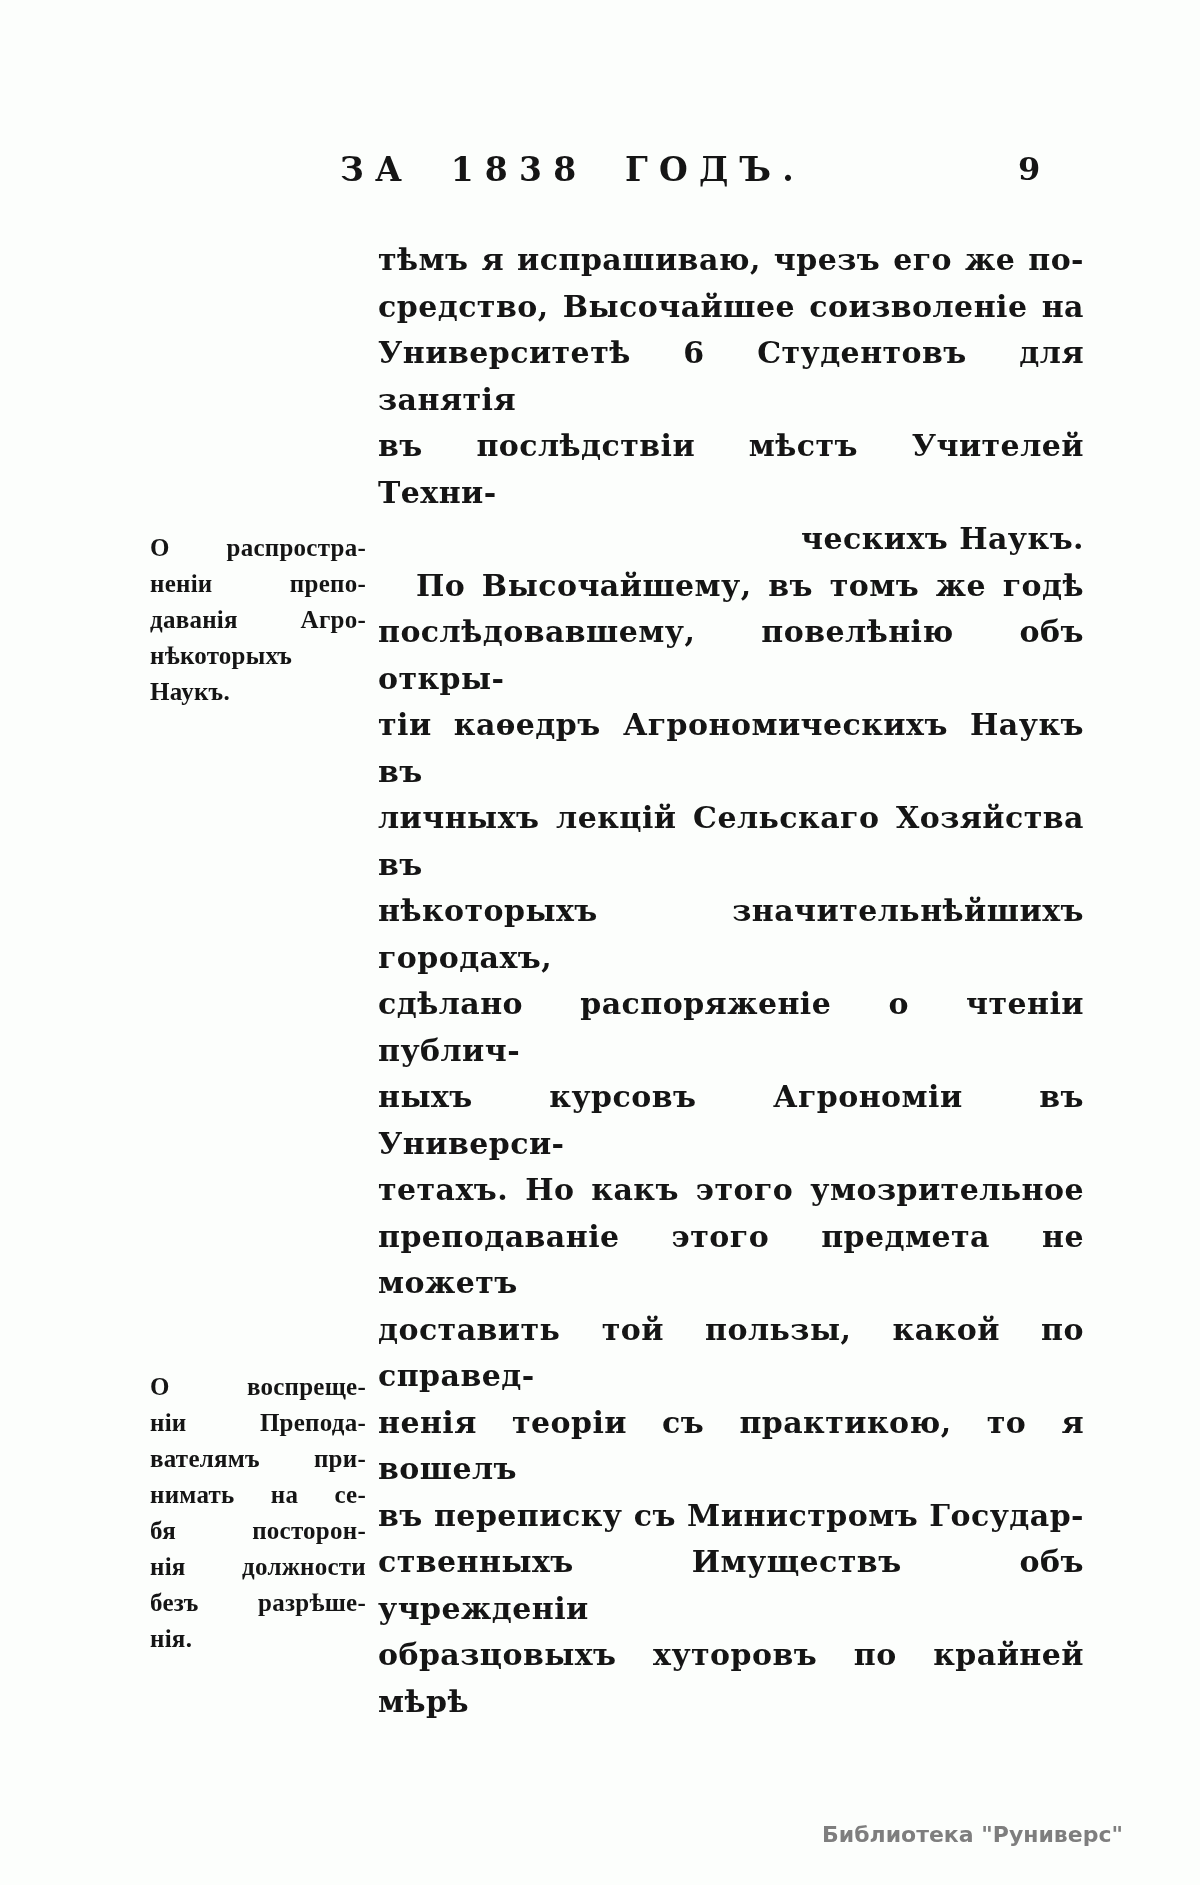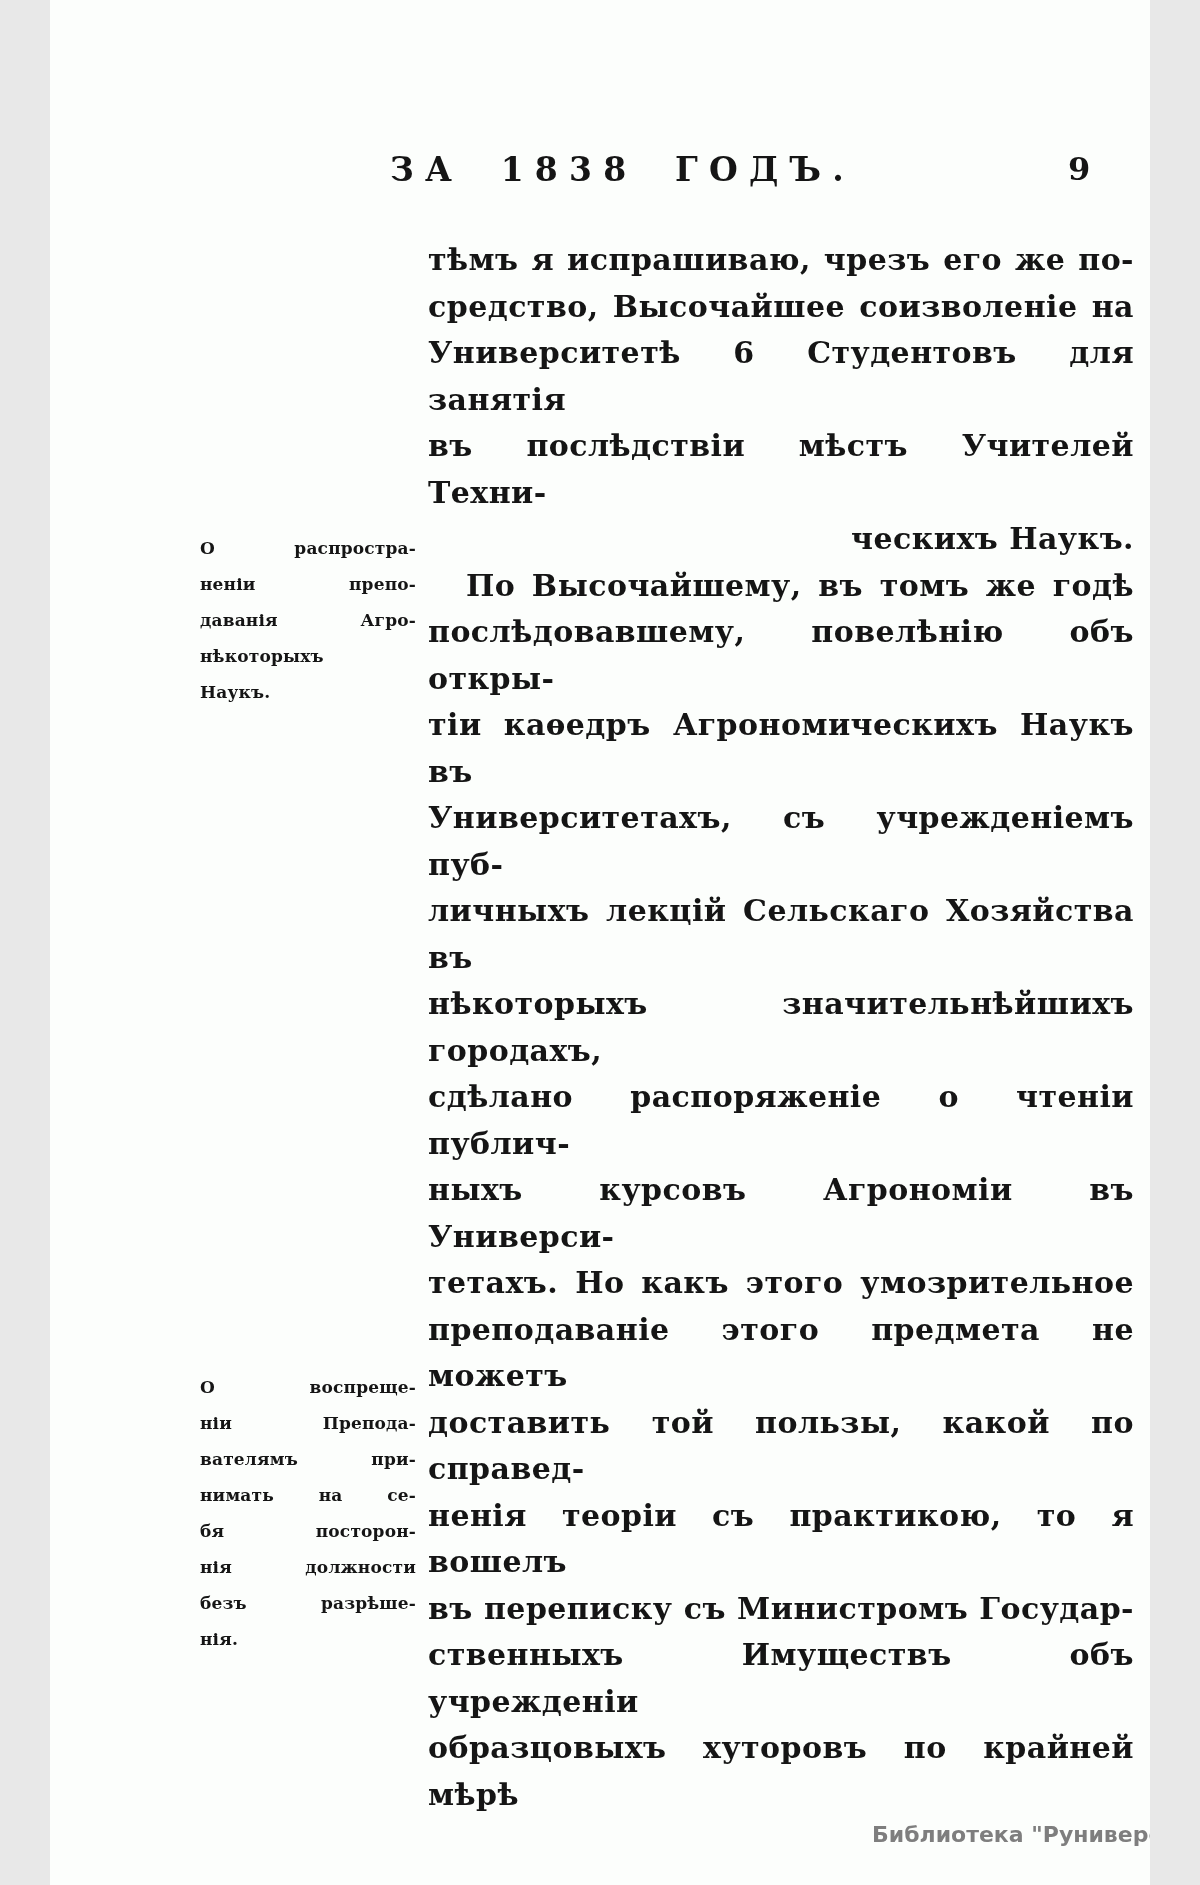--- a/index.html
+++ b/index.html
@@ -2,21 +2,21 @@
 <html style="--page-bg: #fcfefc; --text-color: #151515; --footer-color: #7e7e7e;"><head>
 <meta charset="utf-8">
 <style>
   html, body {
     margin: 0;
     padding: 0;
     background: #e8e8e8;
   }
   .page {
     position: relative;
-    width: 1100px;
+    width: 1200px;
     height: 1885px;
     margin: 0 auto;
     background: var(--page-bg, #fcfefc);
     overflow: hidden;
     font-family: "DejaVu Serif", serif;
     color: var(--text-color, #151515);
   }
   
   .header-title {
     position: absolute;
@@ -60,24 +60,25 @@
   .bline.ind {
     padding-left: 38px;
   }
   
   .mnote {
     position: absolute;
     left: 150px;
     width: 216px;
   }
   .mline {
-    font-size: 17px;
+    font-size: 25px;
     font-weight: 700;
     line-height: 36px;
     letter-spacing: 0.01em;
+    font-family: Liberation Serif, serif;
   }
   .mline.j {
     text-align: justify;
     text-align-last: justify;
     text-justify: inter-word;
   }
   
   .footer-credit {
     position: absolute;
     top: 1822px;
@@ -99,21 +100,20 @@
 
   <div class="body-text">
       <div class="bline j">тѣмъ я испрашиваю, чрезъ его же по-</div>
       <div class="bline j">средство, Высочайшее соизволеніе на</div>
       <div class="bline j">Университетѣ 6 Студентовъ для занятія</div>
       <div class="bline j">въ послѣдствіи мѣстъ Учителей Техни-</div>
       <div class="bline">ческихъ Наукъ.</div>
       <div class="bline j ind">По Высочайшему, въ томъ же годѣ</div>
       <div class="bline j">послѣдовавшему, повелѣнію объ откры-</div>
       <div class="bline j">тіи каѳедръ Агрономическихъ Наукъ въ</div>
-      <div class="bline j">Университетахъ, съ учрежденіемъ пуб-</div>
       <div class="bline j">личныхъ лекцій Сельскаго Хозяйства въ</div>
       <div class="bline j">нѣкоторыхъ значительнѣйшихъ городахъ,</div>
       <div class="bline j">сдѣлано распоряженіе о чтеніи публич-</div>
       <div class="bline j">ныхъ курсовъ Агрономіи въ Универси-</div>
       <div class="bline j">тетахъ. Но какъ этого умозрительное</div>
       <div class="bline j">преподаваніе этого предмета не можетъ</div>
       <div class="bline j">доставить той пользы, какой по справед-</div>
       <div class="bline j">ненія теоріи съ практикою, то я вошелъ</div>
       <div class="bline j">въ переписку съ Министромъ Государ-</div>
       <div class="bline j">ственныхъ Имуществъ объ учрежденіи</div>

